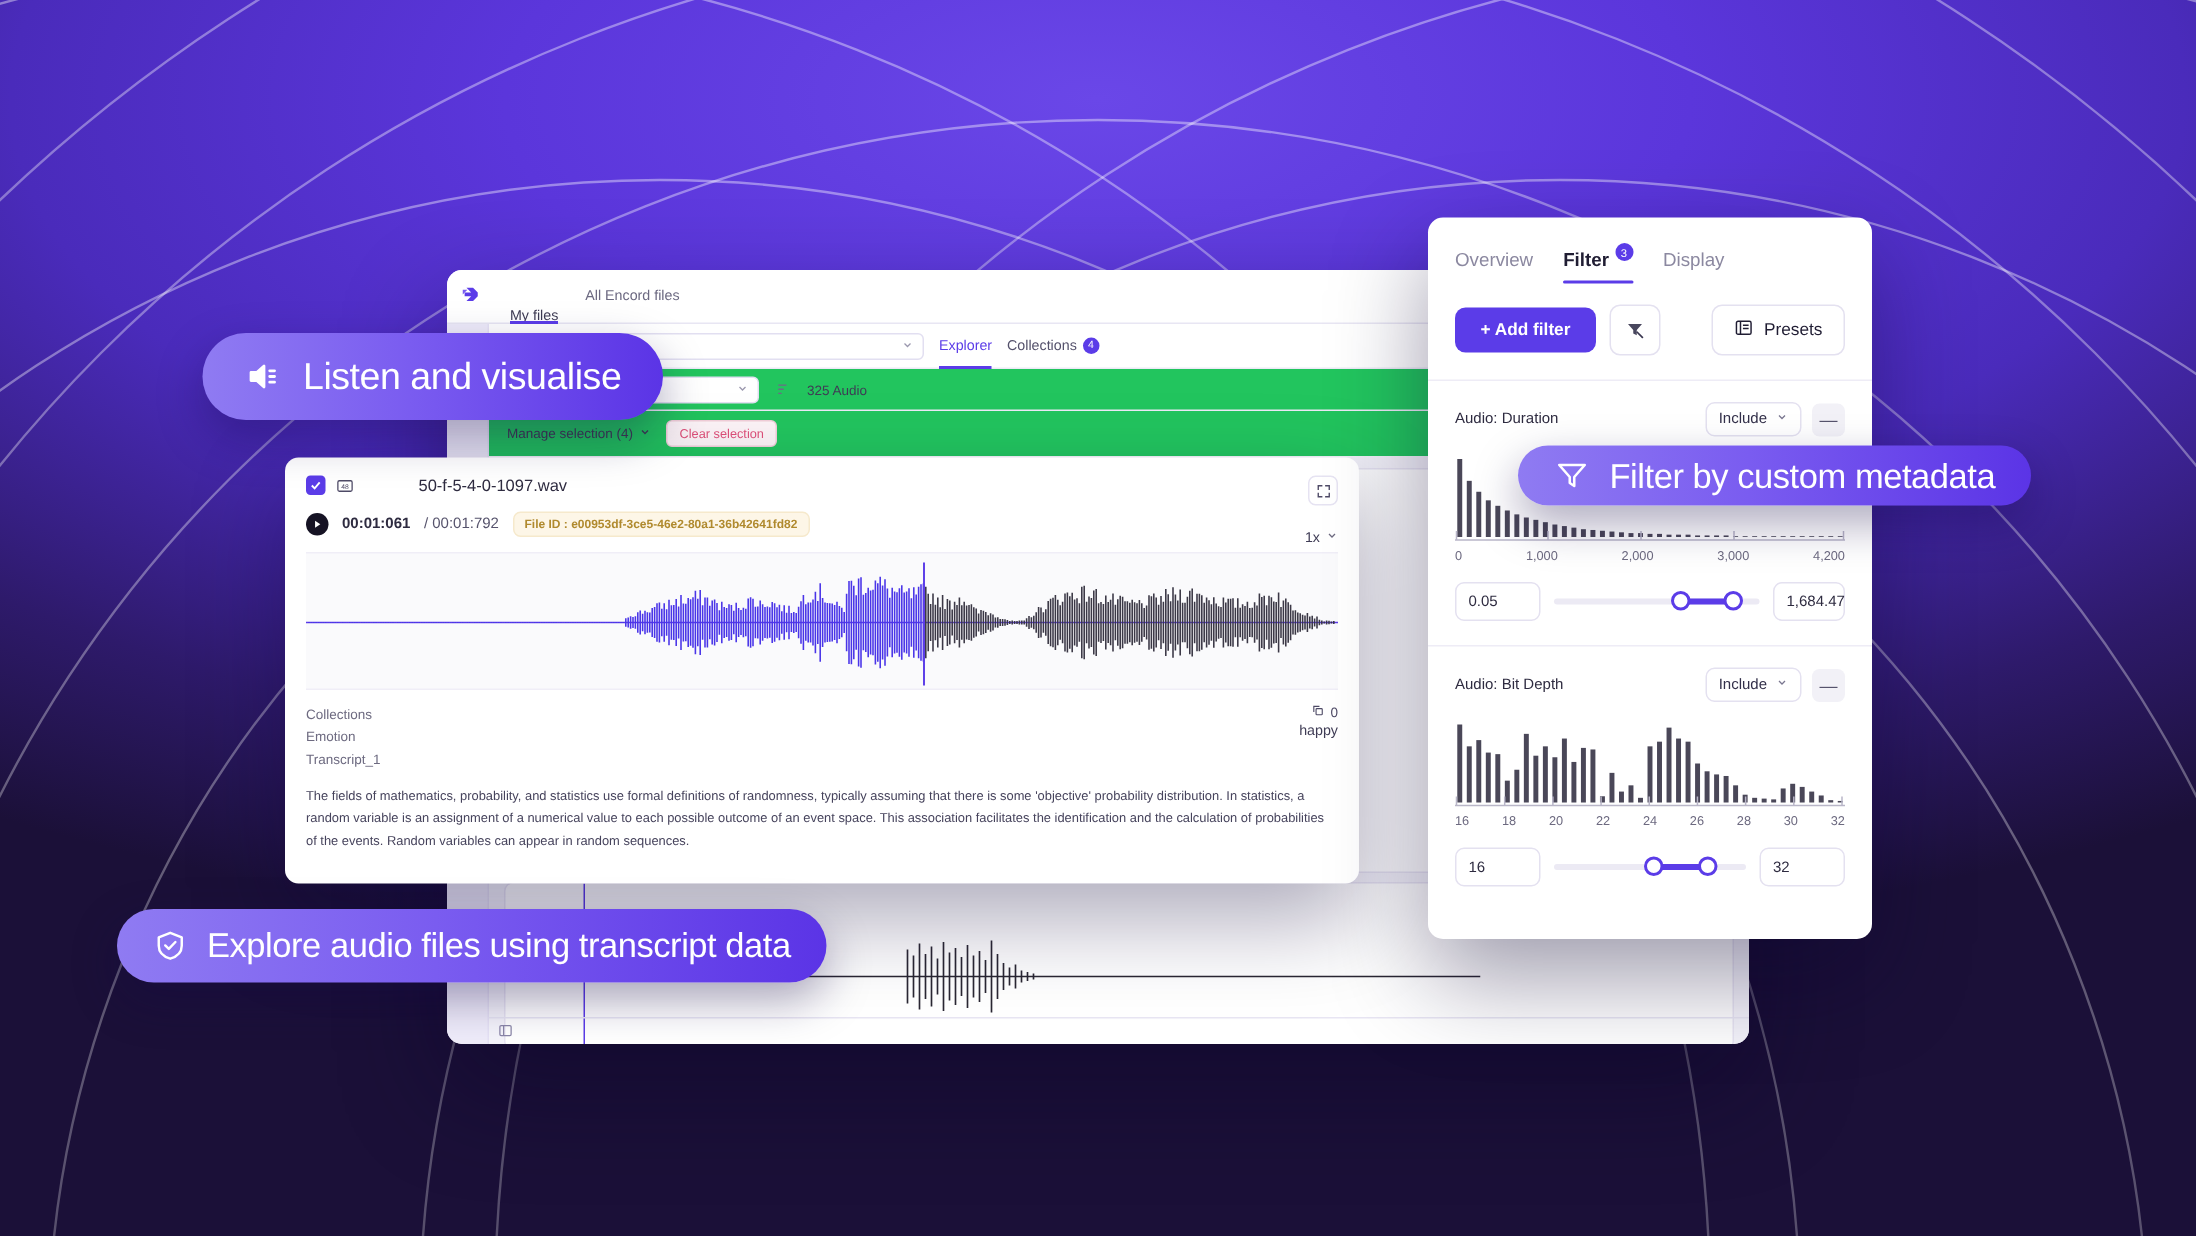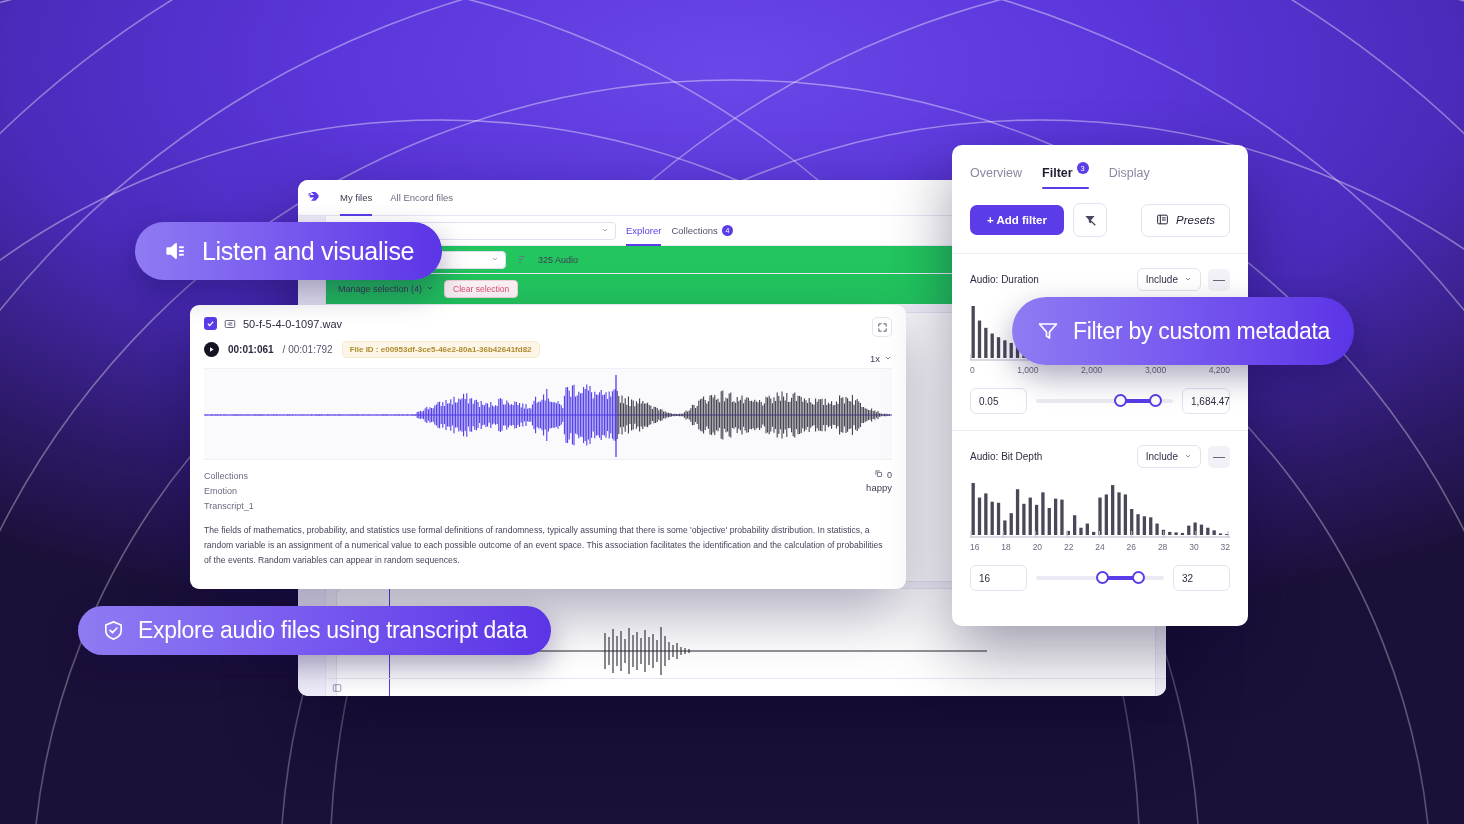--- a/index.html
+++ b/index.html
@@ -30,21 +30,21 @@
   }
   .brand-logo {
     width: 30px; height: 36px; display:flex; align-items:center; justify-content:center;
     color:#5b3ce8;
   }
   .top-tabs { display:flex; align-items:center; gap:18px; padding-left:12px; height:36px; }
   .top-tab {
     font-size: 9.5px; color:#6b6880; height:36px; display:flex; align-items:center;
     position:relative;
   }
-  .top-tab.active { color:#3d3a52; }
+  .top-tab.active { color:#3d3a52;align-items:flex-end; }
   .top-tab.active::after {
     content:""; position:absolute; left:0; right:0; bottom:0; height:2px; background:#5b3ce8;
   }
 
   .app-body { display:flex; height: 480px; }
   .app-sidebar {
     width: 28px; background:#efecfa; padding-top:8px;
     display:flex; flex-direction:column; align-items:center; gap:14px;
     border-right:1px solid #e6e2f5;
   }
@@ -110,21 +110,21 @@
     background:#fff; border-radius:9px; box-shadow: 0 24px 60px rgba(15,6,55,.34);
     overflow:hidden;
   }
   .ac-head { padding: 12px 14px 0 14px; }
   .ac-title-row { display:flex; align-items:center; gap:7px; }
   .checkbox {
     width:13px;height:13px;border-radius:3px;background:#5b3ce8;display:flex;
     align-items:center;justify-content:center;color:#fff;flex:none;
   }
   .file-icon { color:#4e4a66; display:flex; }
-  .ac-filename { font-size:11px; color:#2e2b40; }
+  .ac-filename { font-size:11px; color:#2e2b40;margin-left:36px; }
   .ac-expand {
     position:absolute; right:14px; top:12px; width:20px;height:20px;border:1px solid #e6e3f2;
     border-radius:5px; display:flex;align-items:center;justify-content:center;color:#4e4a66;background:#fff;
   }
   .ac-player-row { display:flex; align-items:center; gap:9px; margin-top:11px; }
   .play-btn {
     width:15px;height:15px;border-radius:50%;background:#161324;color:#fff;
     display:flex;align-items:center;justify-content:center;flex:none;
   }
   .time-cur { font-size:10px; color:#2e2b40;font-weight:bold; }
@@ -172,21 +172,21 @@
   }
   .btn-add-filter {
     background:#5b3ce8; color:#fff; font-size:11.5px; border-radius:7px; padding:9px 17px; font-weight:bold;
   }
   .btn-sq {
     width:34px;height:34px;border:1px solid #e4e1f0;border-radius:7px;background:#fff;
     display:flex;align-items:center;justify-content:center;color:#3a3750;
   }
   .btn-presets {
     margin-left:auto; border:1px solid #e4e1f0;border-radius:7px;background:#fff;
-    padding:8px 14px; font-size:11.5px; color:#201d33; display:flex;align-items:center;gap:7px;font-style:italic;
+    padding:8px 14px; font-size:11.5px; color:#201d33; display:flex;align-items:center;gap:7px;
   }
   .filter-block { padding: 14px 18px 16px 18px; }
   .filter-block + .filter-block { border-top:1px solid #eeecf6; }
   .fb-head { display:flex; align-items:center; }
   .fb-title { font-size:10px; color:#2e2b40; }
   .fb-include {
     margin-left:auto; border:1px solid #e4e1f0; border-radius:6px; background:#fff;
     font-size:10px; color:#33304a; padding:5px 8px; display:flex; align-items:flex-start; gap:6px;
   }
   .fb-minus {
@@ -214,21 +214,21 @@
   .callout {
     position:absolute; display:flex; align-items:center; gap:13px;
     border-radius:40px; color:#fff; padding: 0 28px;
     background: linear-gradient(90deg, #8f7bf2 0%, #7a5cf0 45%, #5b34e6 100%);
     box-shadow: 0 12px 30px rgba(20,8,70,.35);
     white-space:nowrap;
   }
   .callout .ctext { font-size: 25px; letter-spacing:-0.3px; }
   .callout .cicon { display:flex; align-items:center; }
   #callout-listen { left:135px; top:222px; height:58px; }
-  #callout-filter { left:1012px; top:297px; height:68px; padding:4px 24px; }
+  #callout-filter { left:1012px; top:297px; height:40px; padding:4px 24px; }
   #callout-filter .ctext { font-size:23px; }
   #callout-explore { left:78px; top:606px; height:49px; padding:0 24px; }
   #callout-explore .ctext { font-size:23px; }
 </style>
 </head>
 <body>
 
 <svg id="bg-arcs" viewBox="0 0 1464 824">
   <defs>
     <linearGradient id="arcFade" x1="0" y1="0" x2="0" y2="1">

